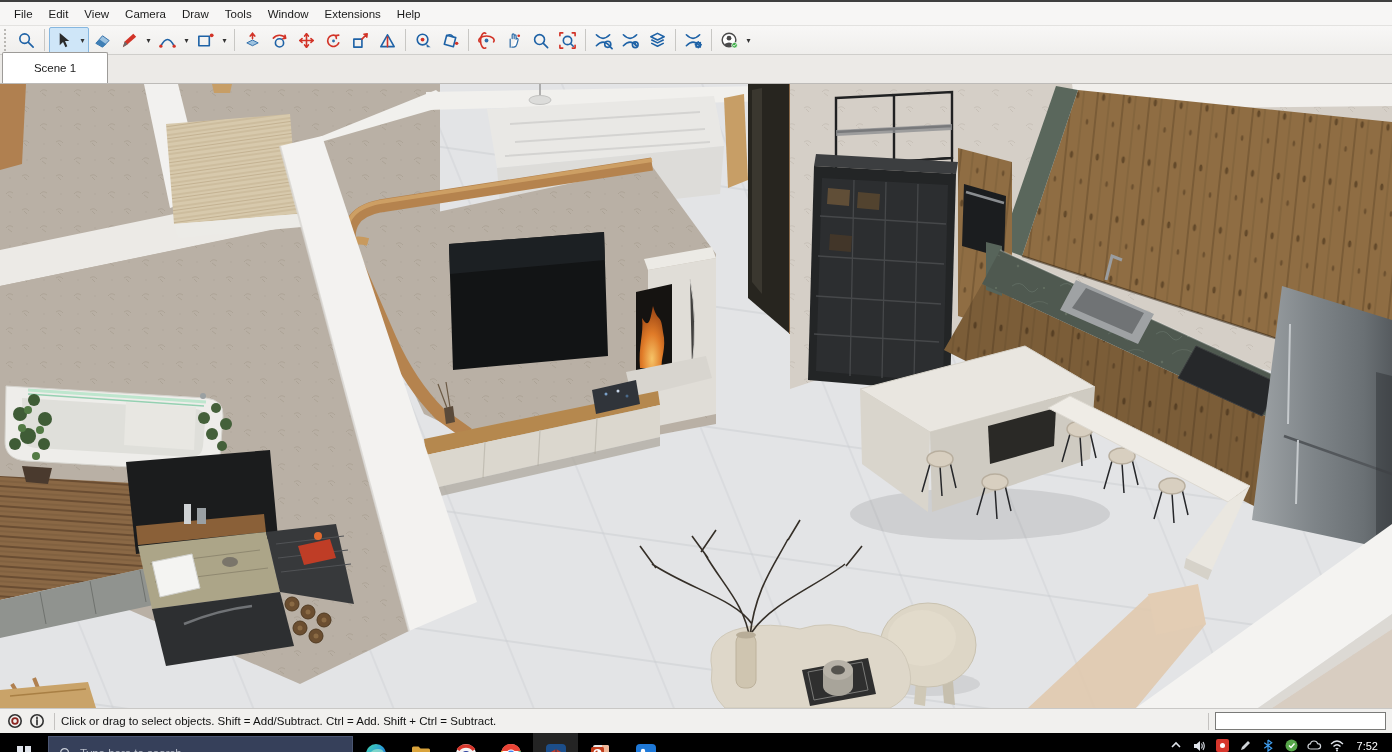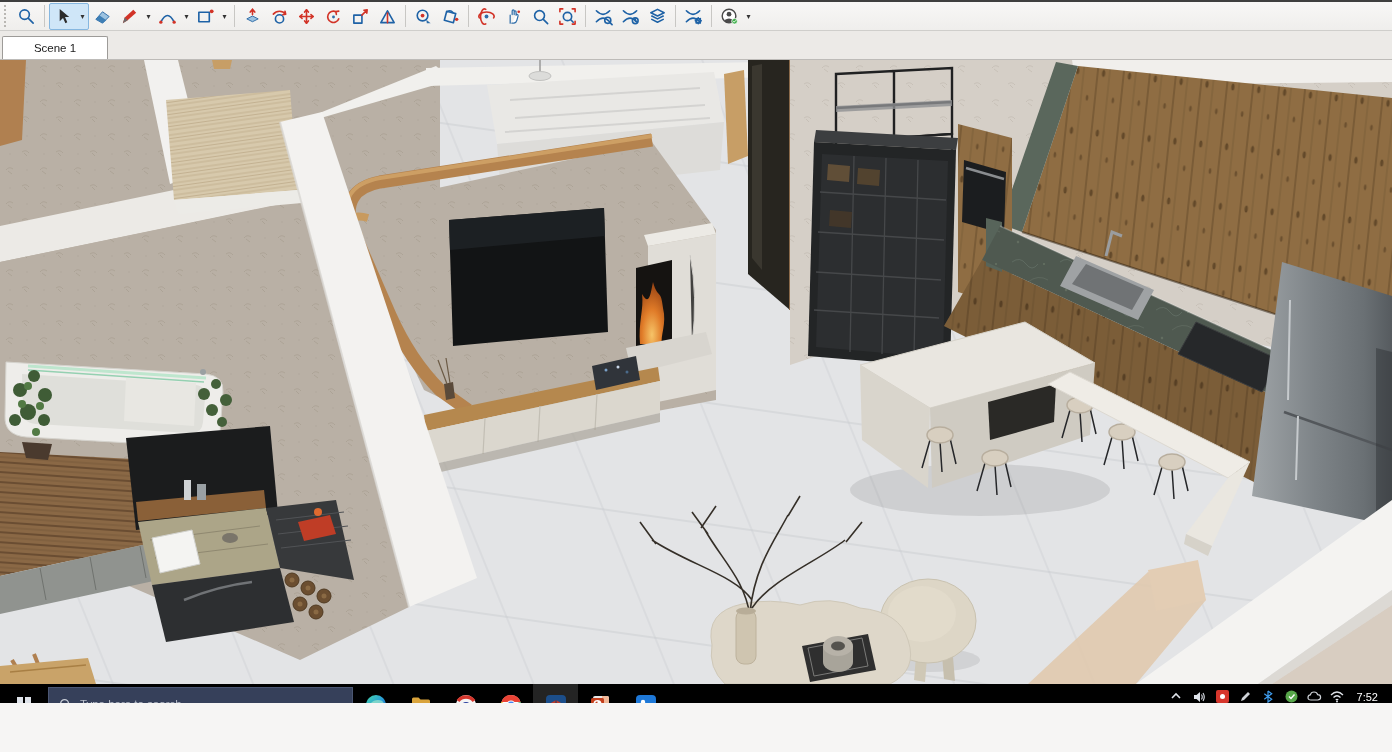--- a/index.html
+++ b/index.html
@@ -21,21 +21,21 @@
   .tool-group { display:flex; align-items:center; border-radius:2px; }
   .tool-group.active { background:#cfe6f8; border:1px solid #86b7e0; }
   .tool-group.active .tb { background:transparent; }
   .caret { font-size:8px; color:#333; width:11px; text-align:center; cursor:default; }
   .tb-sep { width:1px; height:22px; background:#c8c7c4; margin:0 4px; }
   .sb { stroke:#1e62a6; fill:none; stroke-width:1.7; stroke-linecap:round; stroke-linejoin:round; }
   .sr { stroke:#d23327; fill:none; stroke-width:1.7; stroke-linecap:round; stroke-linejoin:round; }
 
   
   .tabbar { height:29px; flex:none; background:#eceae7; display:flex; align-items:flex-end; border-bottom:1px solid #bdbbb8; }
-  .scene-tab { width:106px; height:23px; margin-left:2px; background:#fff; border:1px solid #9d9b98; border-bottom:none; border-radius:2px 2px 0 0; font-size:11.5px; color:#1a1a1a; display:flex; align-items:center; justify-content:center; }
+  .scene-tab { width:106px; height:31px; margin-left:2px; background:#fff; border:1px solid #9d9b98; border-bottom:none; border-radius:2px 2px 0 0; font-size:11.5px; color:#1a1a1a; display:flex; align-items:center; justify-content:center; }
 
   
   .viewport { height:624px; flex:none; position:relative; background:#e3e4e6; overflow:hidden; }
   .viewport svg { display:block; }
 
   
   .statusbar { height:25px; flex:none; background:#f1f0ee; border-top:1px solid #c9c8c6; display:flex; align-items:center; padding:0 4px; }
   .st-ic { width:16px; height:16px; margin:0 3px; }
   .st-sep { width:1px; height:17px; background:#c4c2c0; margin:0 6px; }
   .st-hint { font-size:11.5px; color:#111; white-space:nowrap; }
@@ -56,20 +56,31 @@
   .tk-tray { margin-left:auto; display:flex; align-items:flex-start; padding-top:6px; }
   .tray-ic { width:23px; height:20px; display:flex; justify-content:center; }
   .tk-time { color:#fff; font-size:11px; padding:0 14px 0 8px; line-height:14px; }
 </style>
 </head>
 <body>
 
 <div class="app">
   <div class="top-strip"></div>
 
+  <div class="menubar">
+    <span>File</span>
+    <span>Edit</span>
+    <span>View</span>
+    <span>Camera</span>
+    <span>Draw</span>
+    <span>Tools</span>
+    <span>Window</span>
+    <span>Extensions</span>
+    <span>Help</span>
+  </div>
 
   <div class="toolbar">
     <div class="grip"></div>
 
     <button class="tb">
         <svg viewBox="0 0 20 20">
           <circle class="sb" cx="8" cy="8" r="5"></circle>
           <path class="sb" d="M12 12 L17 17"></path>
         </svg>
       </button>
@@ -569,20 +580,36 @@
       <polygon points="1148,510 1198,500 1206,540 1156,551" fill="#e3cdb4"></polygon>
     </g>
     <g>
       <path d="M12 600 L26 624 M34 594 L46 624" stroke="#b08050" stroke-width="4"></path>
       <polygon points="0,606 88,598 96,624 0,624" fill="#c9a369"></polygon>
       <path d="M10 612 L86 605" stroke="#a87f44" stroke-width="1.5"></path>
     </g>
   </svg>
   </div>
 
+  <div class="statusbar">
+    <svg class="st-ic" viewBox="0 0 16 16">
+        <circle cx="8" cy="8" r="6.2" fill="none" stroke="#333" stroke-width="1.6"></circle>
+        <circle cx="8" cy="8" r="2.8" fill="none" stroke="#8a2420" stroke-width="1.8"></circle>
+      </svg>
+    <svg class="st-ic" viewBox="0 0 16 16">
+        <circle cx="8" cy="8" r="6.2" fill="none" stroke="#333" stroke-width="1.6"></circle>
+        <path d="M8 4.4 V5.6 M8 7 V11.6" stroke="#333" stroke-width="1.7" stroke-linecap="round"></path>
+      </svg>
+    <div class="st-sep"></div>
+    <span class="st-hint">Click or drag to select objects. Shift = Add/Subtract. Ctrl = Add. Shift + Ctrl = Subtract.</span>
+    <div class="st-right">
+      <div class="st-sep"></div>
+      <input class="measure-box" value="" style="">
+    </div>
+  </div>
 
   <div class="taskbar">
     <div class="taskbar-inner">
       <div class="tk-start">
         <div class="win-glyph">
             <i></i>
             <i></i>
           </div>
       </div>
       <div class="tk-search">

